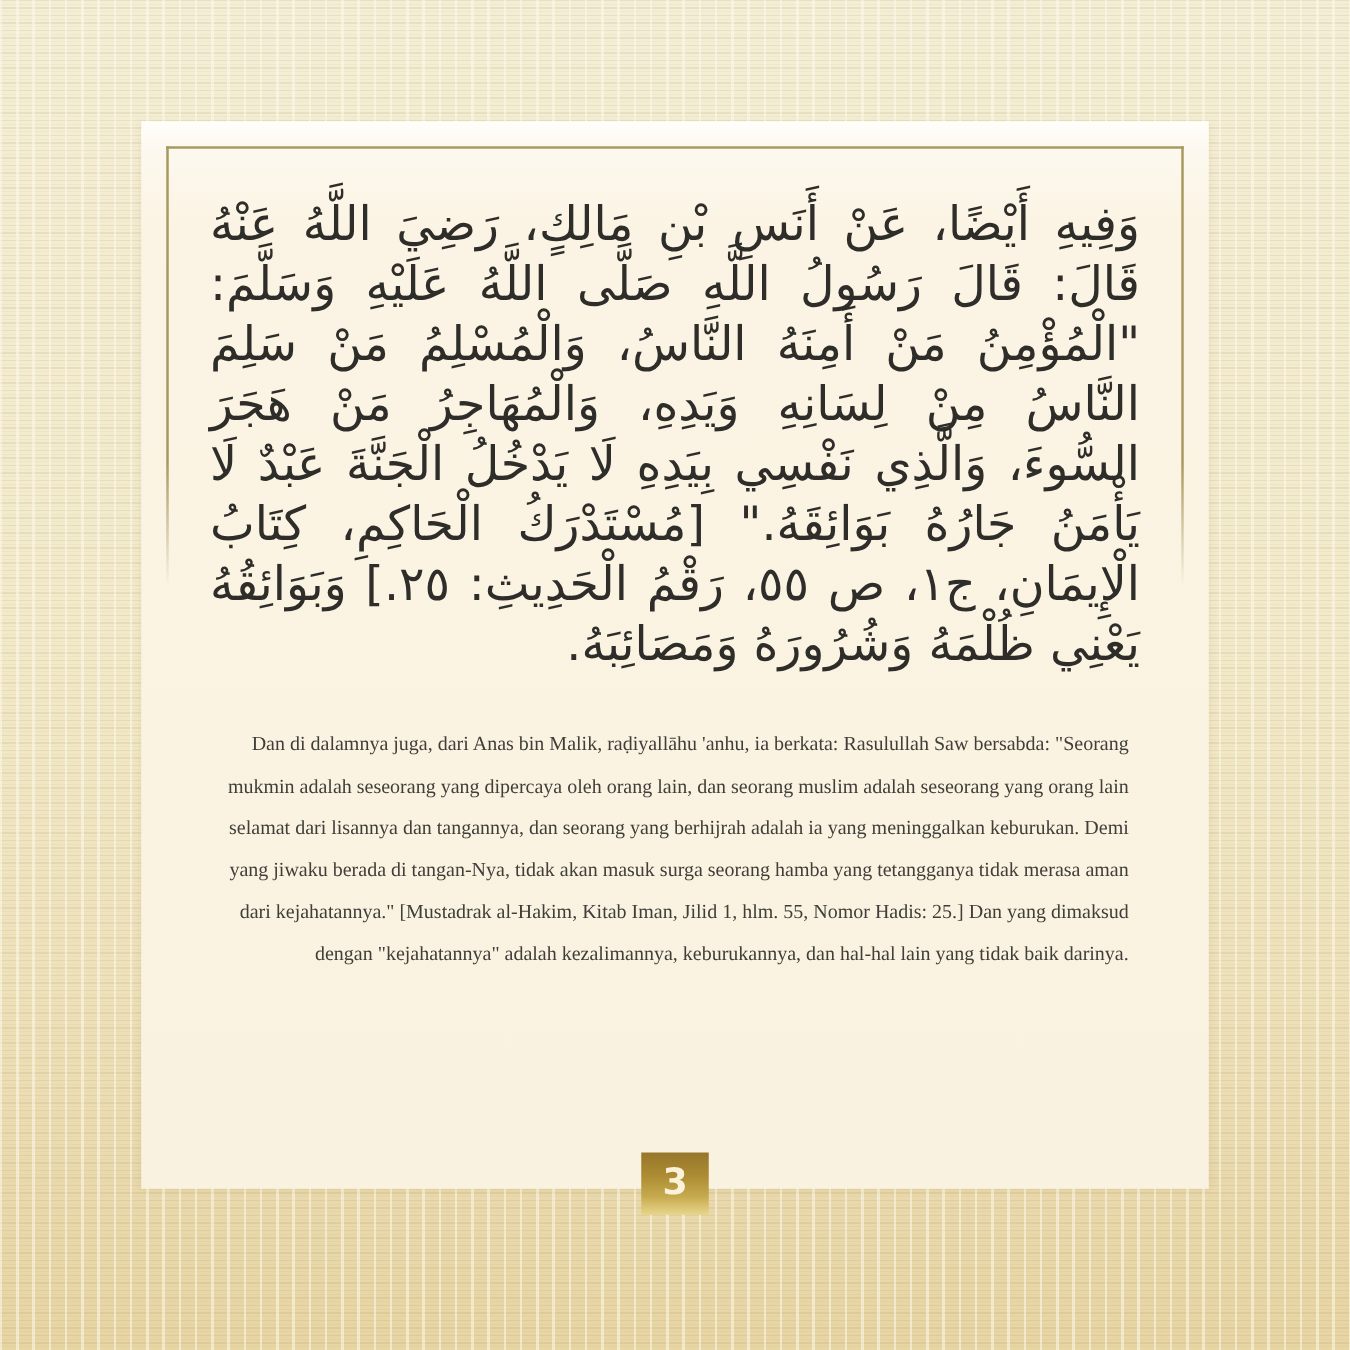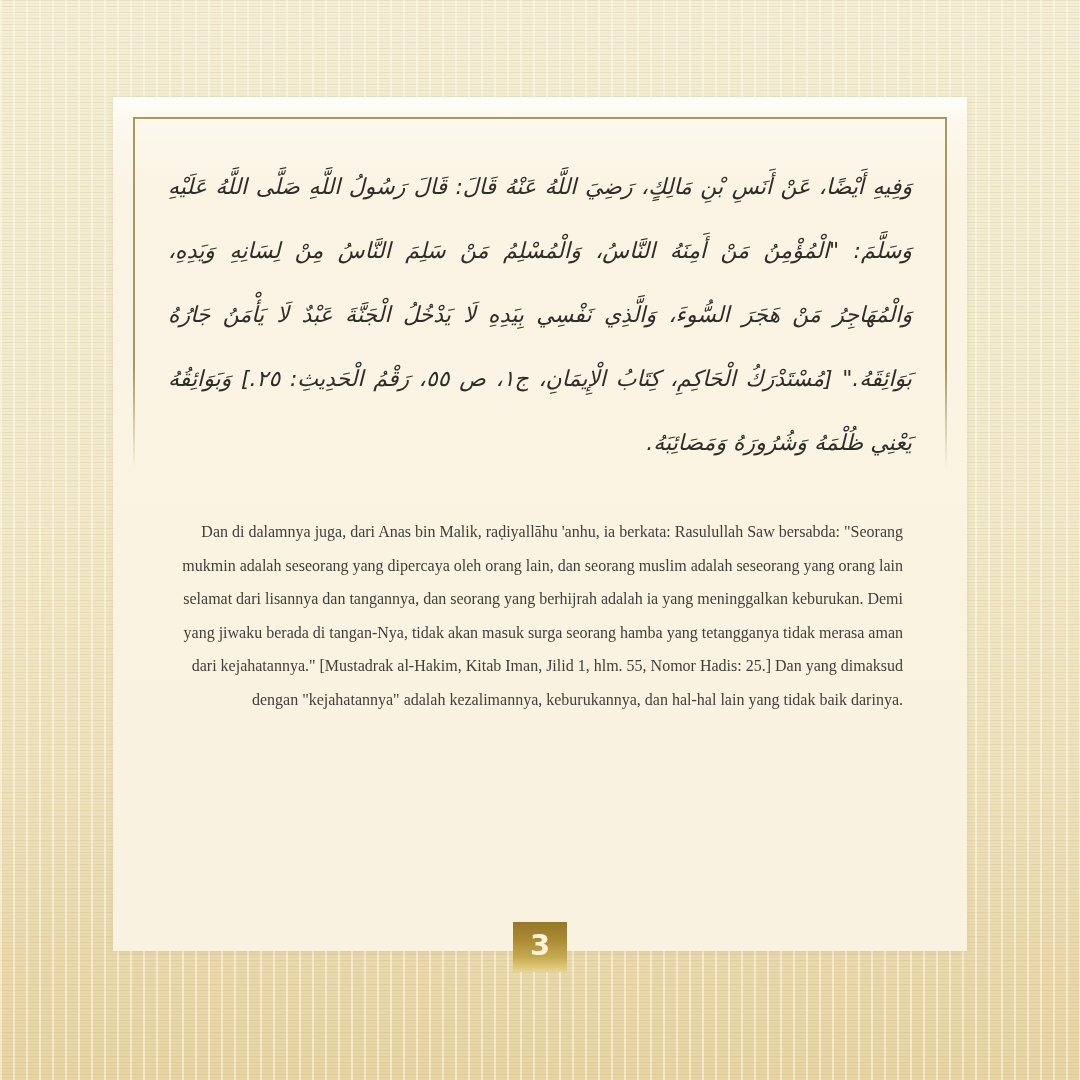--- a/index.html
+++ b/index.html
@@ -72,25 +72,24 @@
   .frame-left  { left: 20px; }
   .frame-right { right: 20px; }
 
   
   .arabic {
     margin: 58px 55px 0 55px;
     direction: rtl;
     unicode-bidi: plaintext;
     text-align: justify;
     font-family: "DejaVu Sans", sans-serif;
-    font-size: 22px;
-    line-height: 64px;
+    font-size: 38px;
+    line-height: 48px;
     color: #2e2d29;
     letter-spacing: 0;
-    font-style: italic;
   }
 
   
   .translation {
     margin: 40px auto 0 auto;
     width: 726px;
     text-align: right;
     font-family: Liberation Serif, serif;
     font-size: 16px;
     line-height: 33.5px;

